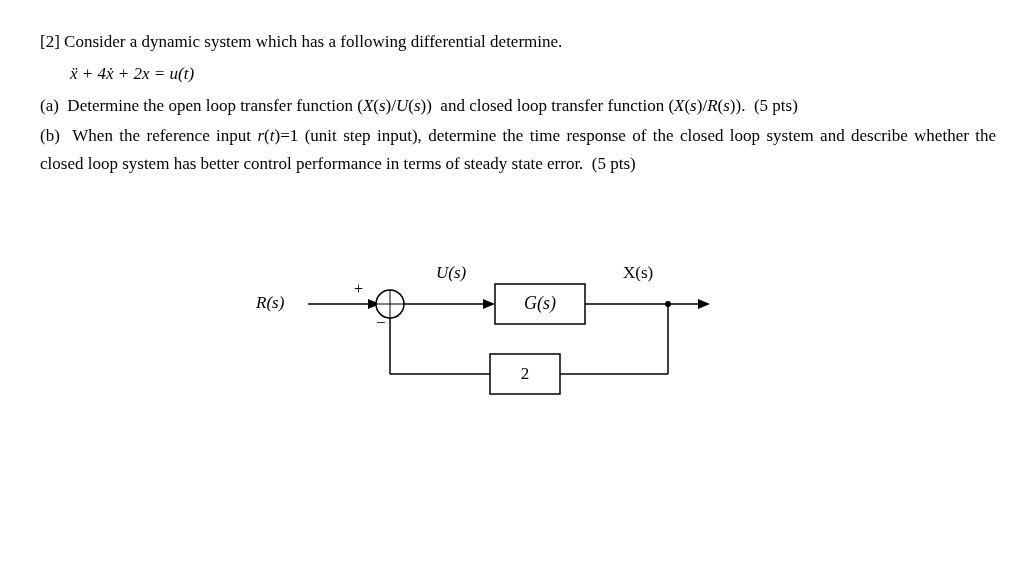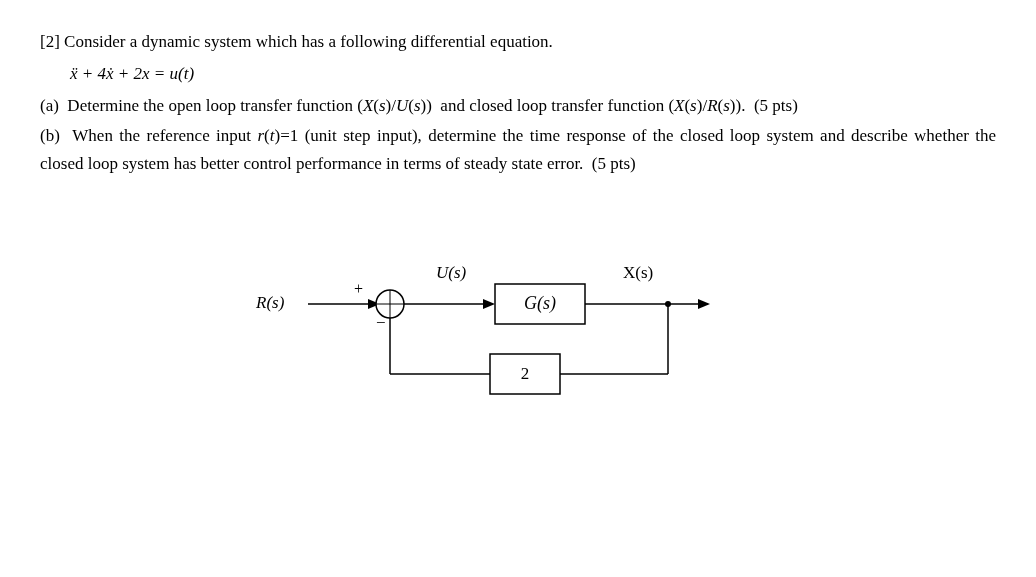--- a/index.html
+++ b/index.html
@@ -45,21 +45,21 @@
       width: 100%; height: 100%;
     }
   </style>
 </head>
 <body>
 
 <div class="problem-block">
 
   <p>
     <span>[2]</span>
-    <span>Consider a dynamic system which has a following differential equation.</span>
+    <span>Consider a dynamic system which has a following differential determine.</span>
   </p>
 
   <p class="equation-line">
     <span class="math-eq">
       ẍ + 4ẋ + 2<i>x</i> = <i>u</i>(<i>t</i>)
     </span>
   </p>
 
   <p class="part">
     <span>(a)&nbsp; Determine the open loop transfer function (<i>X</i>(<i>s</i>)/<i>U</i>(<i>s</i>))&nbsp; and closed loop transfer function (<i>X</i>(<i>s</i>)/<i>R</i>(<i>s</i>)).&nbsp; (5 pts)</span>

